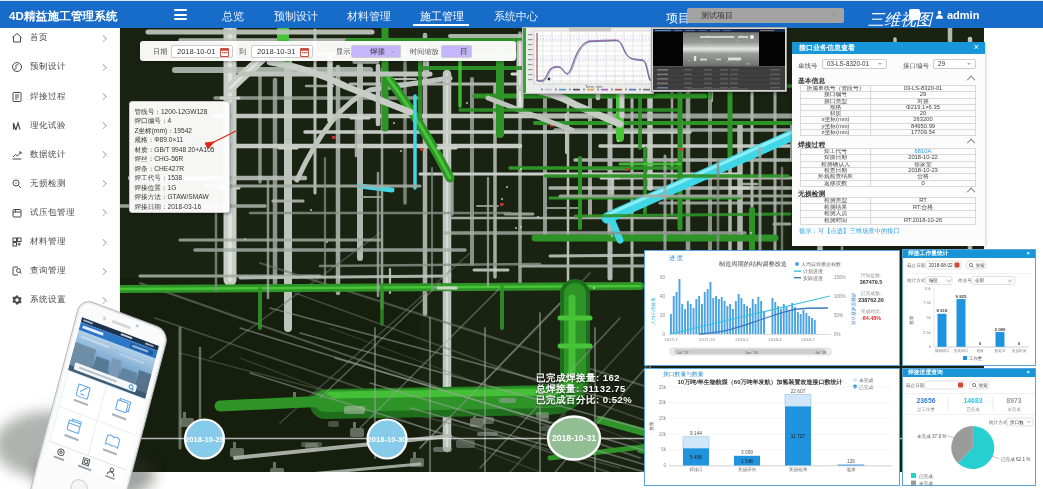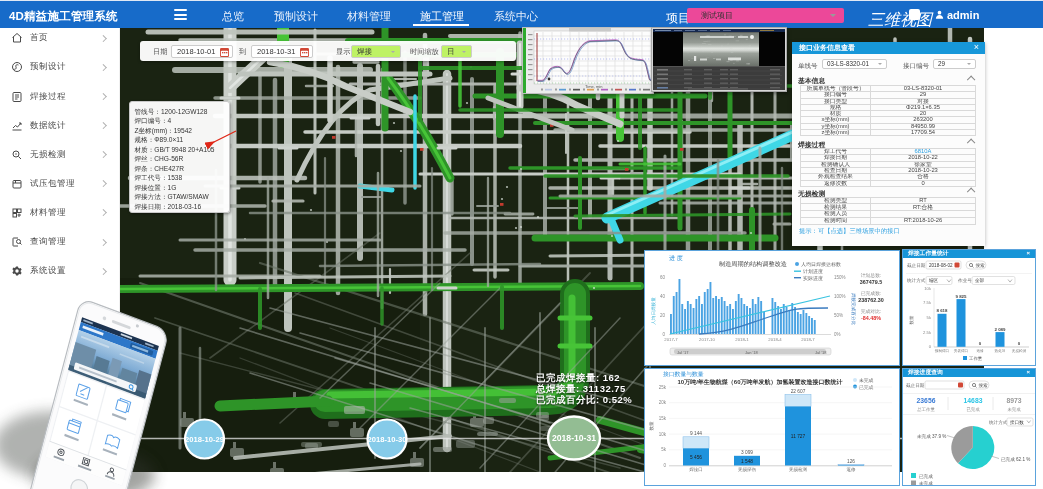--- a/index.html
+++ b/index.html
@@ -9,42 +9,42 @@
 .abs { position:absolute; }
 
 .topbar { position:absolute; left:0; top:0; width:1043px; height:28px; background:#176bc9; border-top:1px solid #dfe8f5;}
 .logo { position:absolute; left:9px; top:7.5px; color:#fff; font-size:11.5px; font-weight:bold; letter-spacing:.2px;}
 .ham { position:absolute; left:174px; top:8px; width:13px; height:11px;}
 .ham div { height:2px; background:#fff; margin-bottom:2.5px; border-radius:1px;}
 .navitem { position:absolute; top:8px; color:#eaf1fb; font-size:11px; transform:translateX(-50%);}
 .navitem.act { color:#fff;}
 .navunder { position:absolute; left:413px; top:23px; width:56px; height:2px; background:#fff;}
 .projlabel { position:absolute; left:666px; top:9px; color:#fff; font-size:12px;}
-.projsel { position:absolute; left:687px; top:7px; width:157px; height:15px; background:#ec4899; border-radius:2px; font-size:8px; color:#333; line-height:15px; padding-left:14px;}
+.projsel { position:absolute; left:687px; top:7px; width:157px; height:15px; background:#a3a3a3; border-radius:2px; font-size:8px; color:#333; line-height:15px; padding-left:14px;}
 .projsel:after { content:""; position:absolute; right:8px; top:6px; border:3px solid transparent; border-top-color:#999;}
 .view3d { position:absolute; left:868px; top:9px; color:#fff; font-size:16px;font-style:italic;}
 .chk3d { position:absolute; left:909px; top:8px; width:11px; height:11px; background:#fff; border-radius:2px;}
 .admin { position:absolute; left:947px; top:8px; color:#fff; font-size:11px; font-weight:bold;}
 .person { position:absolute; left:934px; top:8px; width:11px; height:11px;}
 
 .sidebar { position:absolute; left:0; top:28px; width:120px; height:461px; background:#fff; border-right:1px solid #f0f0f0;}
 .sitem { position:relative; height:29.1px; } .sidebar .sitem:first-child { margin-top:-4.2px; }
 .sitem .txt { position:absolute; left:30px; top:50%; transform:translateY(-50%); font-size:8.5px; color:#4a4a4a; letter-spacing:0.5px;}
 .sitem .ic { position:absolute; left:11px; top:50%; transform:translateY(-50%); width:12px; height:12px;}
 .sitem .chev { position:absolute; right:13px; top:50%; width:5px; height:5px; margin-top:-2.5px;} .sitem .chev:after{content:"";position:absolute;left:0;top:0;width:3.6px;height:3.6px;border-top:1px solid #b0b0b0;border-right:1px solid #b0b0b0;transform:rotate(45deg);}
 
 .viewport { position:absolute; left:120px; top:28px; width:864px; height:444px; background:#1a2312; overflow:hidden;}
 .vstats { position:absolute; left:416px; top:345px; color:#fff; font-size:9.5px; font-weight:bold; line-height:10.8px; text-shadow:0 1px 2px rgba(0,0,0,.8); letter-spacing:.5px;}
 
 
 .toolbar { position:absolute; left:140px; top:41px; width:376px; height:20px; background:rgba(255,255,255,.96); border-radius:3px; box-shadow:0 1px 3px rgba(0,0,0,.35); font-size:7.2px; color:#555;}
 .toolbar .lb { position:absolute; top:6px; }
 .tinput { position:absolute; top:3.5px; height:13px; background:#fff; border:1px solid #ccc; border-radius:2px; font-size:7.5px; color:#333; line-height:11px; padding-left:5px;}
 .calic { position:absolute; top:2px; width:9px; height:9px; }
-.tsel { position:absolute; top:3.5px; height:13px; background:#bef264; border:1px solid #ccc; border-radius:2px; font-size:7.5px; color:#333; line-height:11px; padding-left:5px;}
+.tsel { position:absolute; top:3.5px; height:13px; background:#c4b5fd; border:1px solid #ccc; border-radius:2px; font-size:7.5px; color:#333; line-height:11px; padding-left:18px;}
 .tsel:after { content:""; position:absolute; right:5px; top:5px; border:2.6px solid transparent; border-top-color:#aaa;}
 
 .tip3d { position:absolute; left:129px; top:101px; width:101px; height:112px; background:rgba(255,255,255,.96); border:1px solid #c8c8c8; border-radius:3px; box-shadow:1px 1px 3px rgba(0,0,0,.4); padding:5px 0 0 4.5px; font-size:6.6px; color:#333; line-height:9.45px; white-space:nowrap;}
 
 .chartwin { position:absolute; left:522px; top:27px; width:132px; height:67px; background:#ececec; border:1px solid #bfbfbf; box-shadow:1px 2px 3px rgba(0,0,0,.35);}
 .camwin { position:absolute; left:651px; top:27px; width:136px; height:65px; background:#d6d6d6; border:1px solid #a8a8a8; box-shadow:1px 2px 3px rgba(0,0,0,.35);}
 
 
 .rpanel { position:absolute; left:792px; top:42px; width:193px; height:204px; background:#fcfcfc; box-shadow:0 1px 4px rgba(0,0,0,.3); font-family:"Liberation Sans",sans-serif;}
 .rphead { position:absolute; left:0; top:0; width:100%; height:11.5px; background:#1797d9; color:#fff; font-size:7px; font-weight:bold; line-height:11.5px; padding-left:7px;}
@@ -415,20 +415,27 @@
       </div>
 <div class="sitem">
         <svg class="ic" viewBox="0 0 24 24" fill="none" stroke="#4a4a4a" stroke-width="2">
           <rect x="4" y="3" width="16" height="18" rx="2"></rect>
           <path d="M8 8h8M8 12h8M8 16h5"></path>
         </svg>
         <span class="txt">焊接过程</span>
         <span class="chev"></span>
       </div>
 <div class="sitem">
+        <svg class="ic" viewBox="0 0 24 24" fill="none" stroke="#4a4a4a" stroke-width="2.4">
+          <path d="M5 19V6l4 13h1L14 6l4 13"></path>
+        </svg>
+        <span class="txt">理化试验</span>
+        <span class="chev"></span>
+      </div>
+<div class="sitem">
         <svg class="ic" viewBox="0 0 24 24" fill="none" stroke="#4a4a4a" stroke-width="2">
           <path d="M3 20h18"></path>
           <path d="M4 16l5-5 4 3 7-8"></path>
           <path d="M16 6h4v4"></path>
         </svg>
         <span class="txt">数据统计</span>
         <span class="chev"></span>
       </div>
 <div class="sitem">
         <svg class="ic" viewBox="0 0 24 24" fill="none" stroke="#4a4a4a" stroke-width="2">

